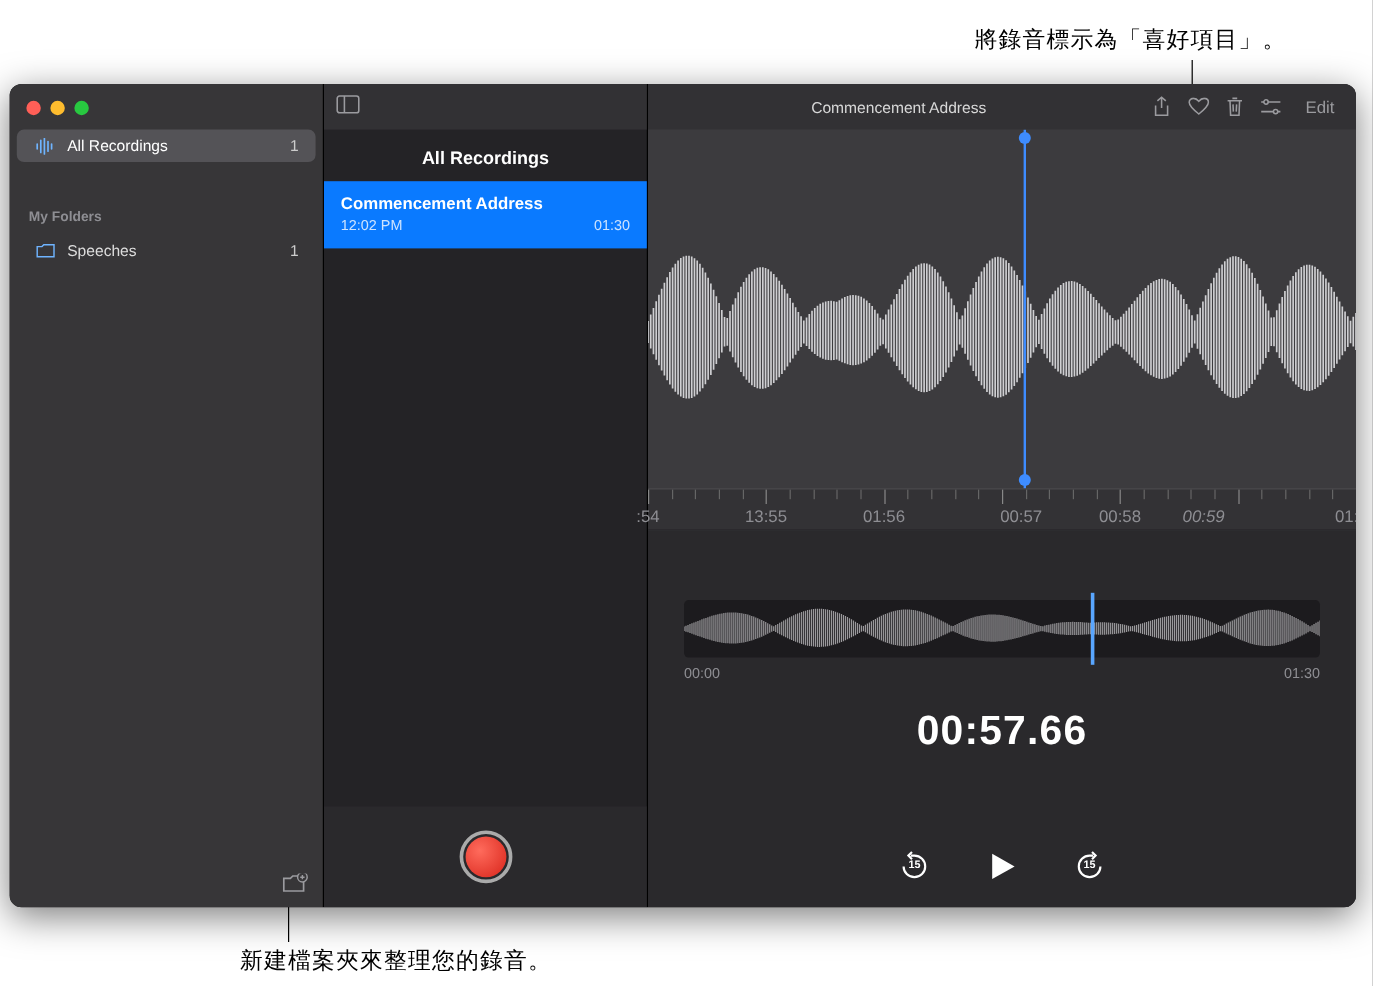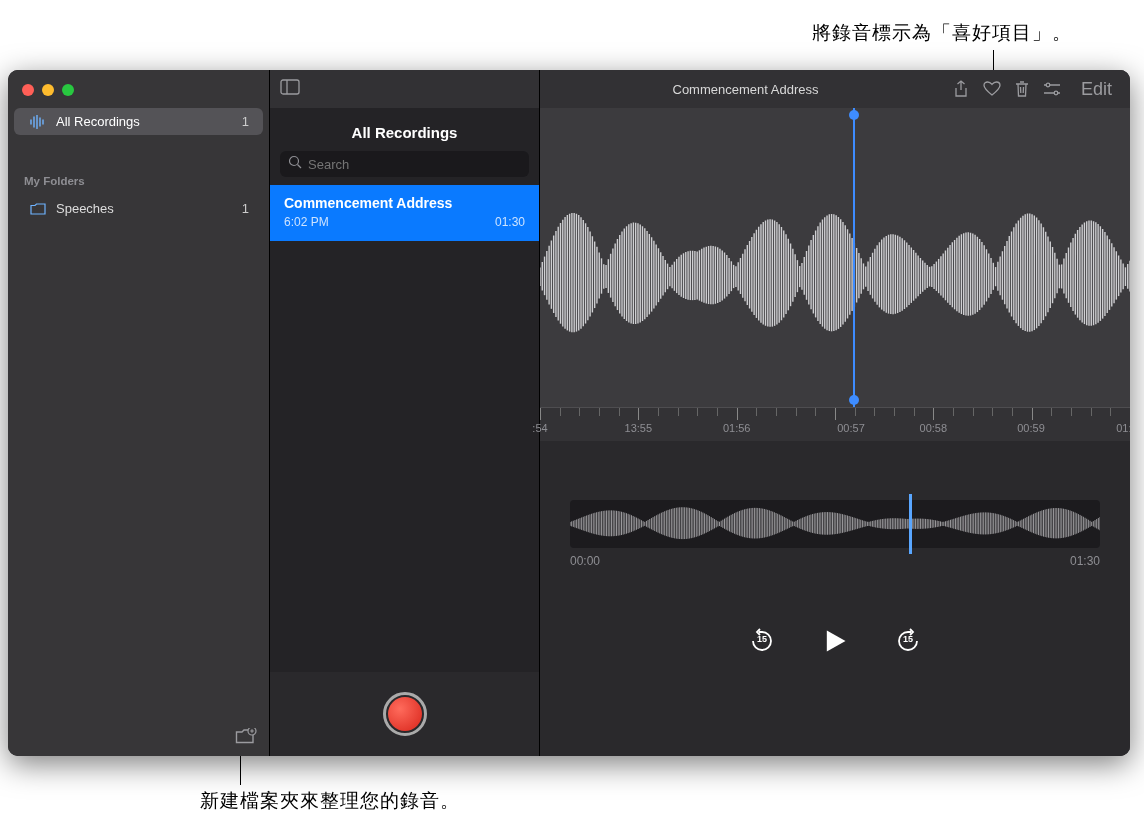--- a/index.html
+++ b/index.html
@@ -49,31 +49,31 @@
 
   .list-footer { margin-top:auto; height: 84px; background:#2a292c; display:flex; align-items:center; justify-content:center; }
   .record-btn { width: 44px; height:44px; border-radius:50%; border:3px solid #aaa; display:flex; align-items:center; justify-content:center; }
   .record-btn-inner { width: 34px; height:34px; border-radius:50%; background: radial-gradient(circle at 35% 35%, #ff6b5c, #d8241a); }
 
   
   .main { flex:1; background:#3c3b3e; display:flex; flex-direction:column; }
   .toolbar-main { height:38px; background:#323134; display:flex; align-items:center; padding: 0 12px; gap:14px; }
   .title-main { flex:1; text-align:center; color:#d8d8d8; font-size:13px; }
   .tb-icon { color:#9b9b9f; display:flex; }
-  .edit-btn { color:#9b9b9f; font-size:18px; padding:2px 6px; }
+  .edit-btn { color:#9b9b9f; font-size:14px; padding:2px 6px; }
 
   .wave-area { position:relative; height: 300px; background:#3c3b3e; overflow:hidden; border-bottom:1px solid #4e4d50; }
   .wave-svg { width:100%; height:100%; }
   .playhead { position:absolute; top:0; bottom:0; width:2px; background:#3e8cff; }
   .playhead-dot { position:absolute; width:10px; height:10px; border-radius:50%; background:#3e8cff; left:-4px; }
 
   .ticks { height: 34px; background:#333235; border-bottom:1px solid #2a292c; position:relative; }
   .tick { position:absolute; top:0; height:8px; width:1px; background:#666; }
   .tick.major { height:12px; background:#888; }
-  .tick-label { position:absolute; top:14px; color:#8e8e93; font-size:11px; transform:translateX(-50%); }
+  .tick-label { position:absolute; top:14px; color:#8e8e93; font-size:14px; transform:translateX(-50%); }
 
   .controls-area { flex:1; padding: 58px 28px 0; display:flex; flex-direction:column; align-items:center; background:#2a292c; }
   .overview { width:530px; height:48px; background:#1c1b1e; border-radius:4px; position:relative; margin-bottom:6px; }
   .ov-svg { width:100%; height:100%; }
   .ov-play { position:absolute; top:-6px; bottom:-6px; width:3px; background:#59a6ff; }
   .ov-bounds { width:530px; display:flex; justify-content:space-between; color:#8e8e93; font-size:12px; margin-bottom: 22px; }
 
   .big-time { color:#fff; font-size:34px; font-weight:700; letter-spacing:1px; margin-bottom: 42px; font-variant-numeric: tabular-nums; }
 
   .transport { display:flex; gap:44px; align-items:center; }
@@ -143,33 +143,24 @@
   <div class="list-col">
     <div class="toolbar-mid">
       <span class="sidebar-toggle">
         <svg width="20" height="16" viewBox="0 0 20 16">
             <rect x="1" y="1" width="18" height="14" rx="2" fill="none" stroke="#9b9b9f" stroke-width="1.3"></rect>
             <line x1="7" y1="1" x2="7" y2="15" stroke="#9b9b9f" stroke-width="1.3"></line>
           </svg>
       </span>
     </div>
     <div class="list-title">All Recordings</div>
-    <div class="search-wrap">
-      <span class="search-icon">
-        <svg width="14" height="14" viewBox="0 0 14 14">
-            <circle cx="6" cy="6" r="4.5" fill="none" stroke="#8e8e93" stroke-width="1.2"></circle>
-            <line x1="9.5" y1="9.5" x2="13" y2="13" stroke="#8e8e93" stroke-width="1.2"></line>
-          </svg>
-      </span>
-      <input class="search" placeholder="Search" style="">
-    </div>
     <div class="rec-item sel">
       <div class="rec-title">Commencement Address</div>
       <div class="rec-meta">
-        <span>6:02 PM</span>
+        <span>12:02 PM</span>
         <span>01:30</span>
       </div>
     </div>
     <div class="list-footer">
       <div class="record-btn">
         <div class="record-btn-inner"></div>
       </div>
     </div>
   </div>
 
@@ -497,21 +488,21 @@
         <div class="tick" style="left: 334.333px;"></div>
         <div class="tick" style="left: 354px;"></div>
         <div class="tick" style="left: 373.667px;"></div>
         <div class="tick major" style="left: 393.333px;"></div>
         <div class="tick-label" style="left: 393.333px;">00:58</div>
         <div class="tick" style="left: 413px;"></div>
         <div class="tick" style="left: 432.667px;"></div>
         <div class="tick" style="left: 452.333px;"></div>
         <div class="tick" style="left: 472px;"></div>
         <div class="tick major" style="left: 491.667px;"></div>
-        <div class="tick-label" style="left: 491px;">00:59</div>
+        <div class="tick-label" style="left: 463px; font-style: italic;">00:59</div>
         <div class="tick" style="left: 511.333px;"></div>
         <div class="tick" style="left: 531px;"></div>
         <div class="tick" style="left: 550.667px;"></div>
         <div class="tick" style="left: 570.333px;"></div>
         <div class="tick-label" style="left: 590px;">01:00</div>
       </div>
 
     <div class="controls-area">
       <div class="overview">
         <svg class="ov-svg" id="wave-ov" viewBox="0 0 530 48" preserveAspectRatio="none">
@@ -835,20 +826,21 @@
             <line x1="526.6771159874608" x2="526.6771159874608" y1="19.046739550113138" y2="28.45793440489818" stroke="#9a999c" stroke-width="1"></line>
             <line x1="528.3385579937304" x2="528.3385579937304" y1="18.02542382100173" y2="29.377118561098445" stroke="#9a999c" stroke-width="1"></line>
             <line x1="530" x2="530" y1="17.022463841613707" y2="30.279782542547665" stroke="#9a999c" stroke-width="1"></line>
           </svg>
         <div class="ov-play" style="left:64%;"></div>
       </div>
       <div class="ov-bounds">
         <span>00:00</span>
         <span>01:30</span>
       </div>
+      <div class="big-time">00:57.66</div>
       <div class="transport">
         <div class="tp-btn skip">
           <svg width="30" height="30" viewBox="0 0 30 30">
               <path fill="none" stroke="#fff" stroke-width="1.8" d="M6 15 A9 9 0 1 0 15 6 L12 6 M13 3 L10 6 L13 9"></path>
             </svg>
           <div class="skip-num">15</div>
         </div>
         <div class="tp-btn play">
           <svg viewBox="0 0 24 24">
               <path fill="#fff" d="M5 3 L21 12 L5 21 Z"></path>

